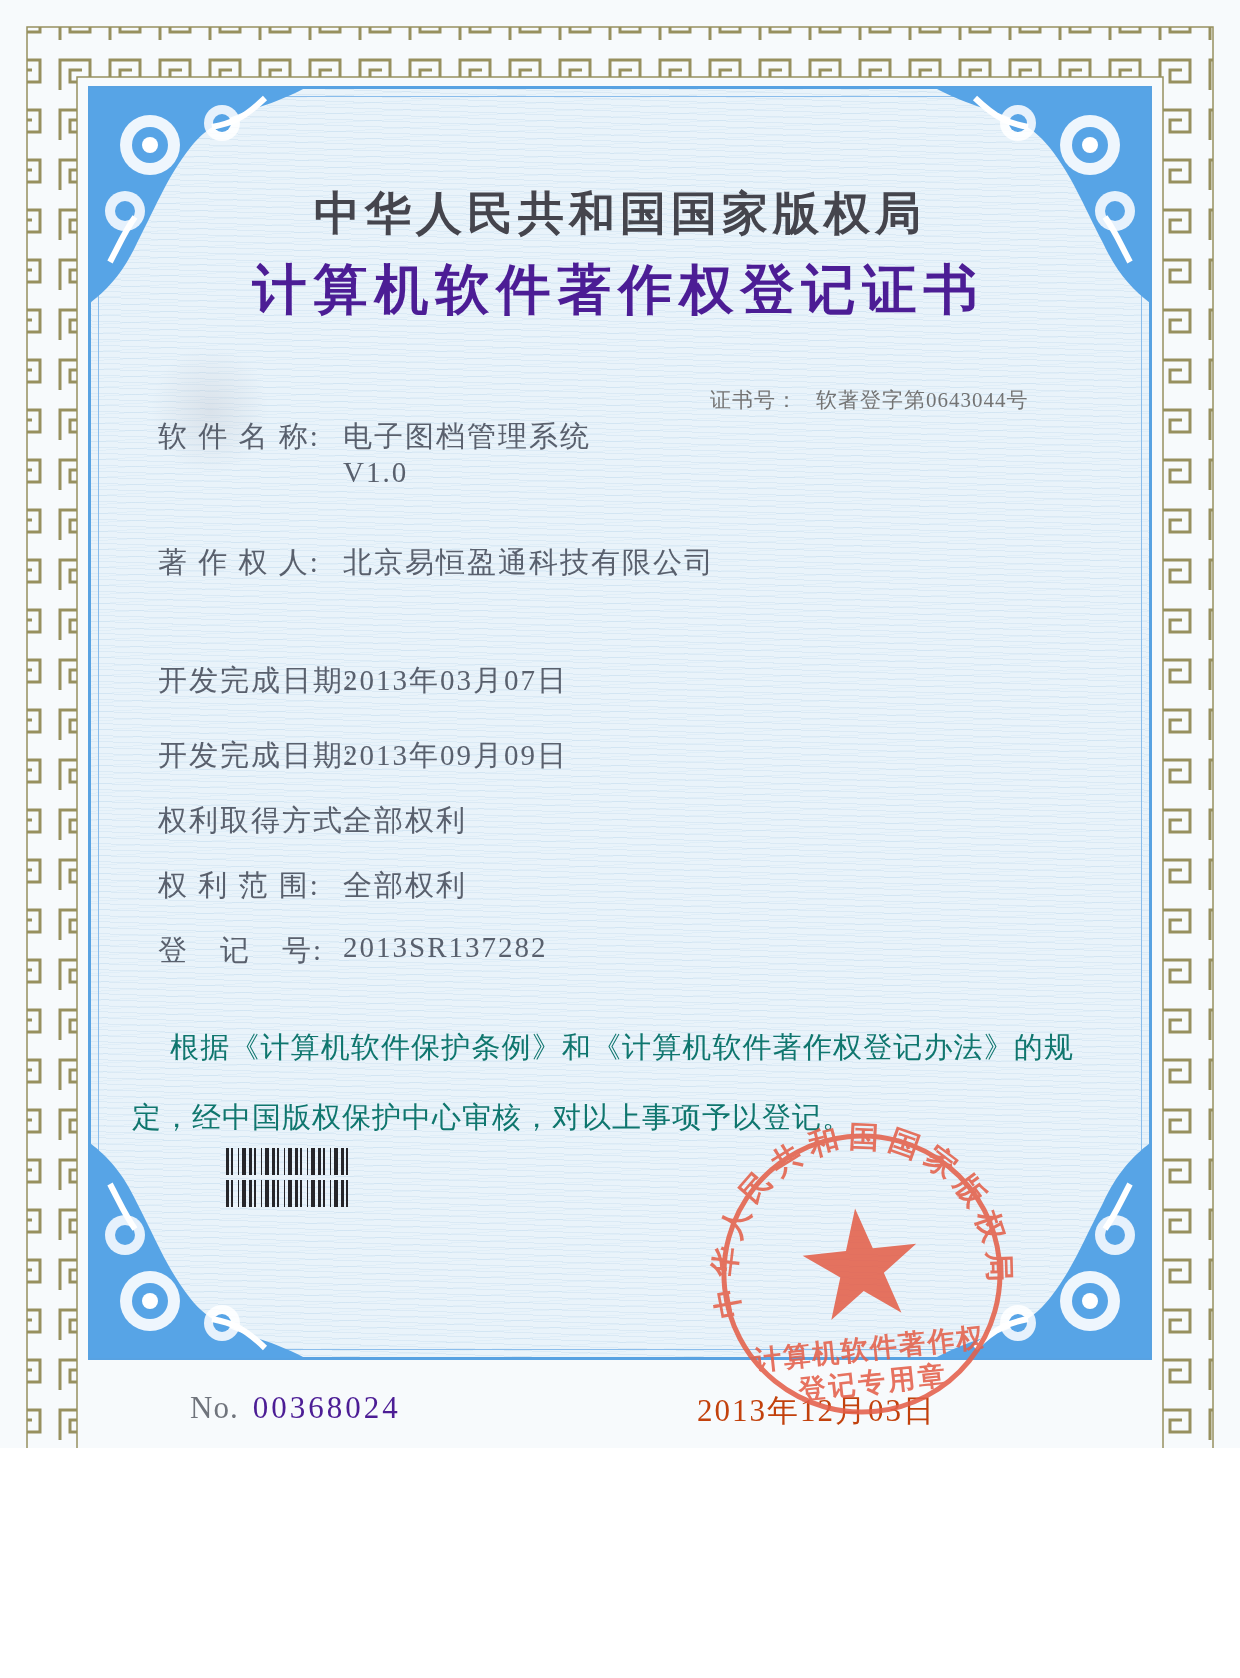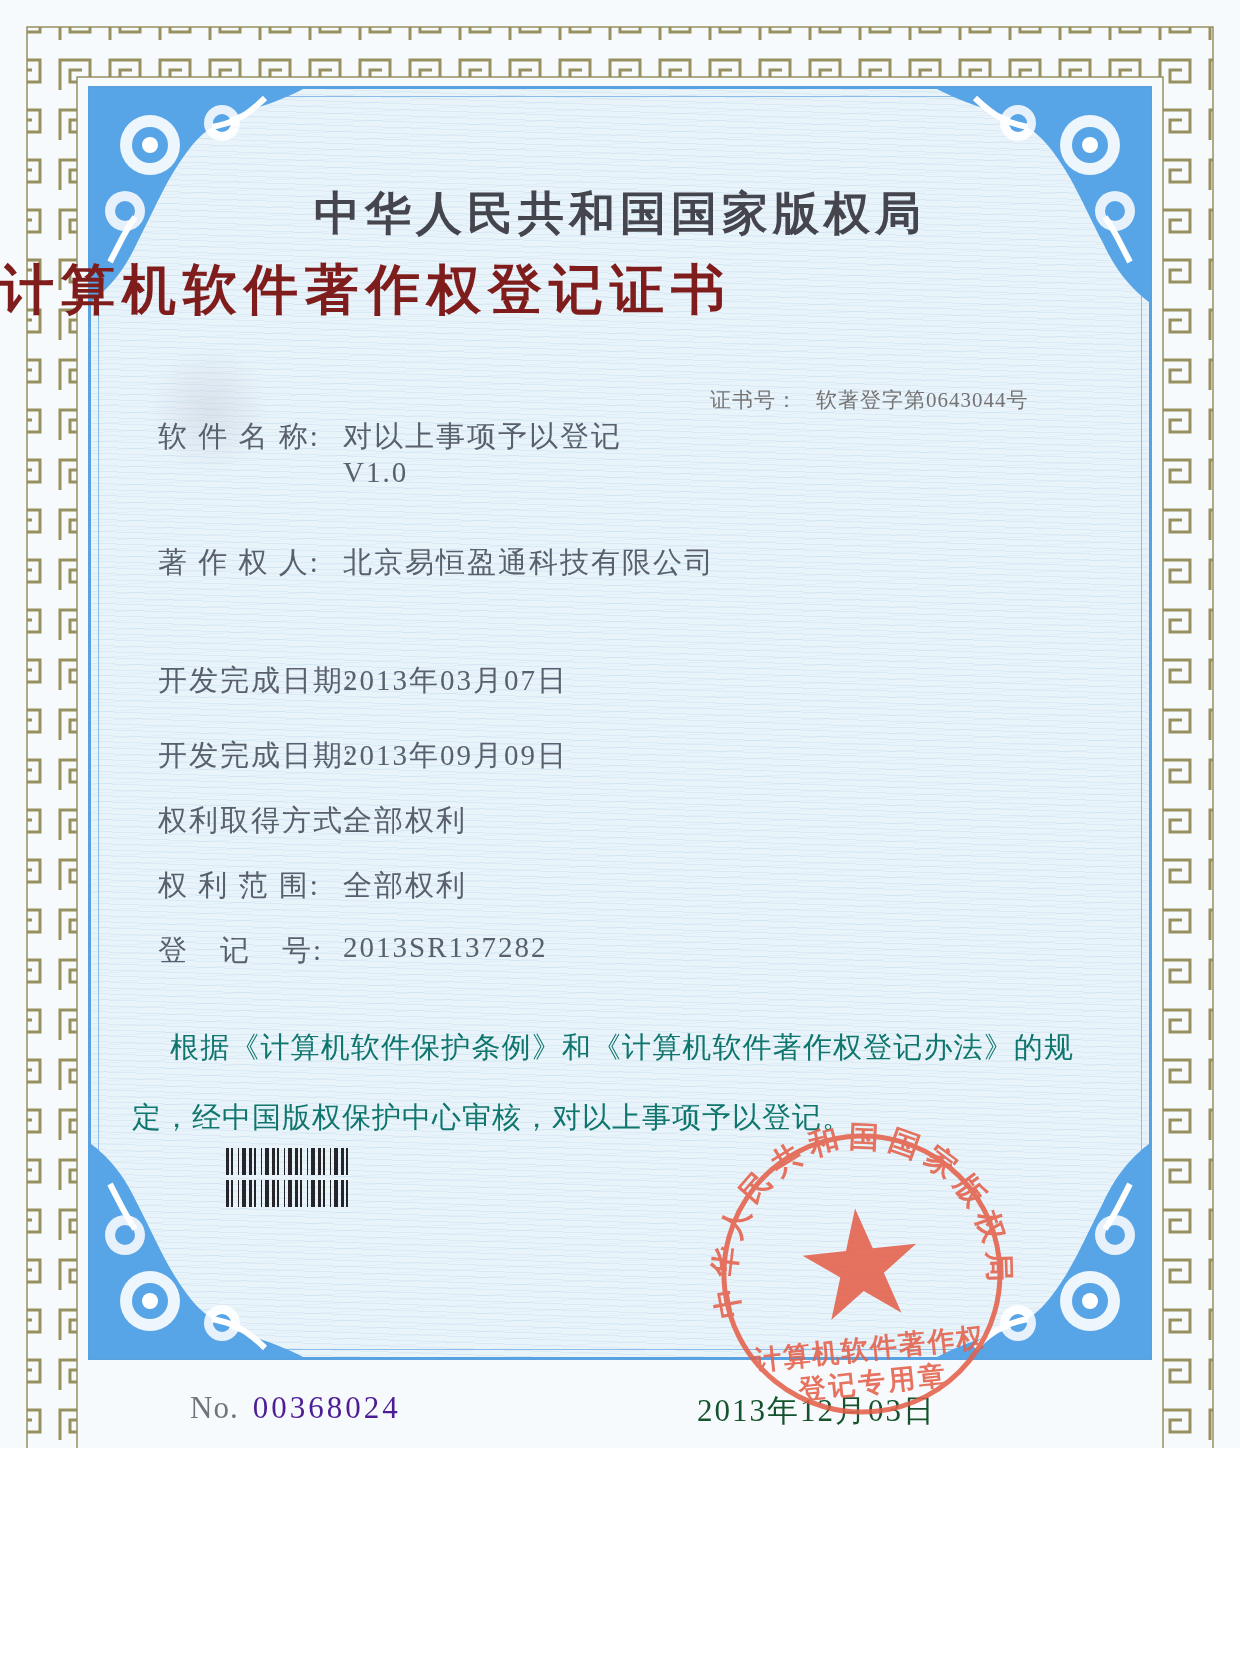--- a/index.html
+++ b/index.html
@@ -28,22 +28,22 @@
   .corner{width:215px;height:215px;}
   .corner.tl{left:90px;top:88px;}
   .corner.tr{right:90px;top:88px;transform:scaleX(-1);}
   .corner.bl{left:90px;bottom:90px;transform:scaleY(-1);}
   .corner.br{right:90px;bottom:90px;transform:scale(-1,-1);}
   .authority{
     left:0;right:0;top:183px;text-align:center;
     font-size:46px;font-weight:600;letter-spacing:5px;color:#45454d;
   }
   .cert-title{
-    left:0;right:3px;top:254px;
-    font-size:54px;font-weight:bold;letter-spacing:7px;color:#7f1d1d;
+    left:0;right:3px;top:254px;text-align:center;
+    font-size:54px;font-weight:bold;letter-spacing:7px;color:#4c1d95;
   }
   .certno{left:710px;top:386px;font-size:21px;color:#737373;letter-spacing:1px;}
   .certno .val{margin-left:18px;}
   .frow{left:150px;font-size:29px;color:#59606d;letter-spacing:2px;}
   .frow .flabel{position:absolute;left:8px;top:0;white-space:nowrap;}
   .frow .fvalue{position:absolute;left:193px;top:0;white-space:nowrap;}
   .frow .fvalue2{position:absolute;left:193px;top:39px;white-space:nowrap;}
   .para{
     left:132px;top:1012px;width:942px;
     font-size:29px;line-height:70px;letter-spacing:1px;
@@ -53,21 +53,21 @@
   .barcode .bars{
     height:27px;margin-bottom:5px;
     background:repeating-linear-gradient(90deg,
       #26262a 0 3px, transparent 3px 5px,
       #26262a 5px 7px, transparent 7px 12px,
       #26262a 12px 13px, transparent 13px 16px,
       #26262a 16px 20px, transparent 20px 23px);
   }
   .no-line{left:190px;top:1390px;font-size:31px;color:#70747c;letter-spacing:1px;z-index:2;}
   .no-line .no-num{color:#4c1d95;margin-left:14px;letter-spacing:3px;}
-  .issue-date{left:697px;top:1390px;font-size:31px;color:#14532d;letter-spacing:2px;z-index:2;text-align:right;}
+  .issue-date{left:697px;top:1390px;font-size:31px;color:#c2410c;letter-spacing:2px;z-index:2;text-align:right;}
   .seal{left:710px;top:1122px;width:305px;height:305px;opacity:.87;transform:rotate(-6deg);z-index:3;}
   .smudge{
     left:150px;top:345px;width:120px;height:130px;border-radius:50%;
     background:radial-gradient(ellipse at center, rgba(190,195,205,0.35), rgba(190,195,205,0) 70%);
   }
 </style>
 </head>
 <body>
 
 <div class="page">
@@ -140,21 +140,21 @@
 
   <div class="abs authority">中华人民共和国国家版权局</div>
   <div class="abs cert-title">计算机软件著作权登记证书</div>
 
   <div class="abs certno">
     <span>证书号：</span><span class="val">软著登字第0643044号</span>
   </div>
 
   <div class="abs frow" style="top:417px;">
     <span class="flabel">软 件 名 称:</span>
-    <span class="fvalue">对以上事项予以登记</span>
+    <span class="fvalue">电子图档管理系统</span>
     <span class="fvalue2">V1.0</span>
   </div>
   <div class="abs frow" style="top:543px;">
     <span class="flabel">著 作 权 人:</span>
     <span class="fvalue">北京易恒盈通科技有限公司</span>
   </div>
   <div class="abs frow" style="top:661px;">
     <span class="flabel">开发完成日期:</span>
     <span class="fvalue">2013年03月07日</span>
   </div>

